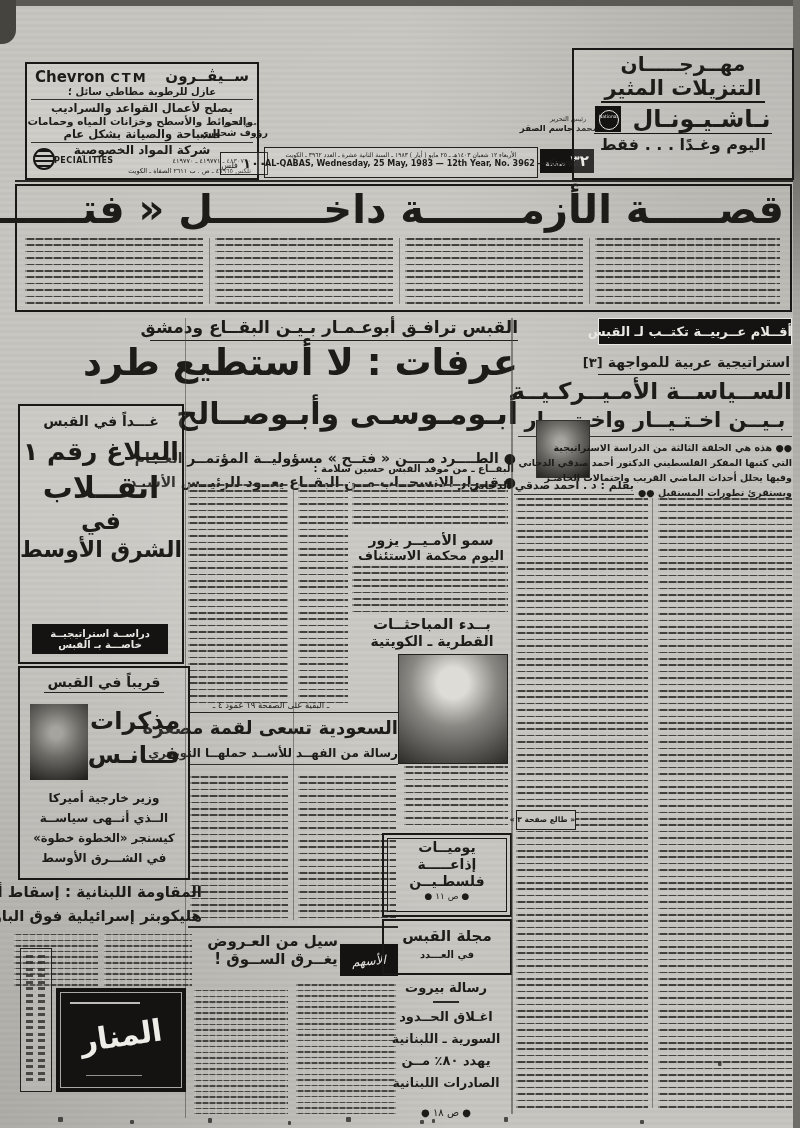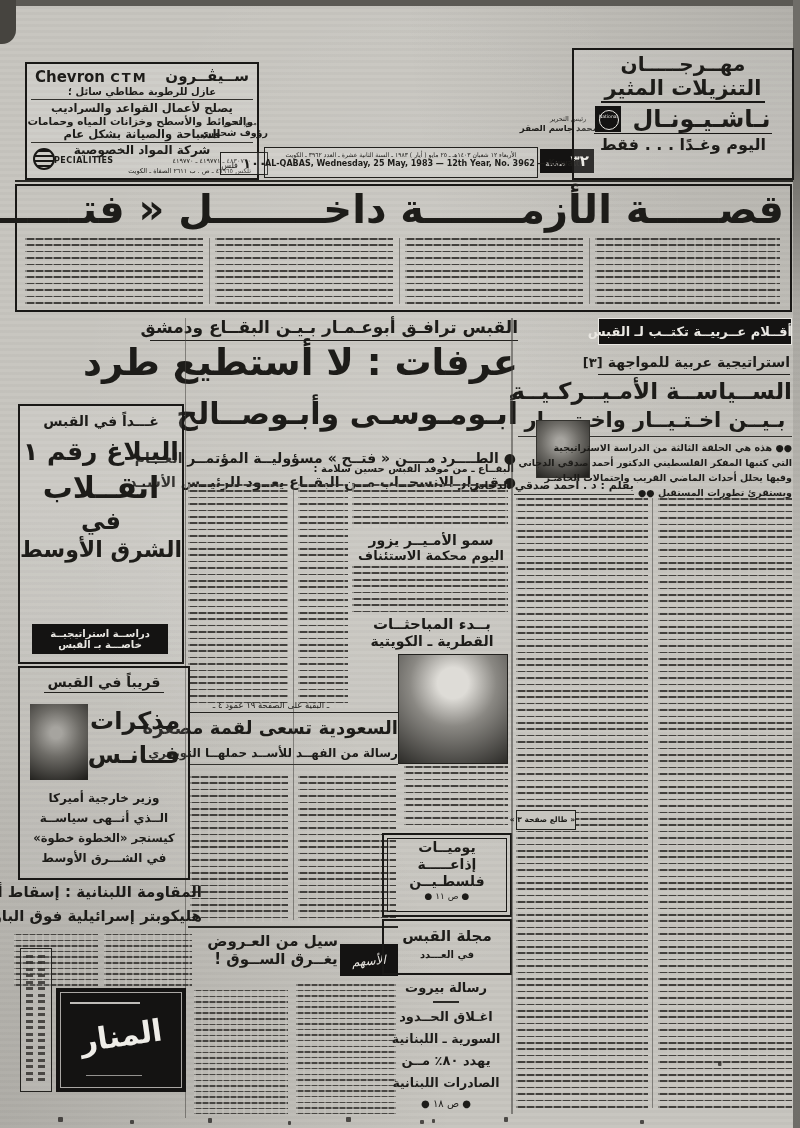--- a/index.html
+++ b/index.html
@@ -182,21 +182,21 @@
       <div class="bold nw" style="font-size:10px;line-height:18px;">في العـــدد</div>
     </div>
   </div>
   <div class="abs rtl c" style="left:390px;top:978px;width:112px;">
     <div class="bold nw" style="font-size:13px;line-height:20px;">رسالة بيروت</div>
     <div class="hr" style="width:26px;height:1.5px;margin:3px auto;"></div>
     <div class="bold nw" style="font-size:13px;line-height:22px;">اغـلاق الحــدود</div>
     <div class="bold nw" style="font-size:12.5px;line-height:22px;">السورية ـ اللبنانية</div>
     <div class="bold nw" style="font-size:13px;line-height:22px;">يهدد ٨٠٪ مــن</div>
     <div class="bold nw" style="font-size:12.5px;line-height:22px;">الصادرات اللبنانية</div>
-    <div class="nw" style="font-size:10px;line-height:20px;">● ص ١٨ ●</div>
+    <div class="nw" style="font-size:10px;line-height:20px;margin-top:9px;">● ص ١٨ ●</div>
   </div>
 
   <div class="abs vr" style="left:185px;top:318px;height:800px;"></div>
 
   <div class="abs bx" style="left:18px;top:404px;width:162px;height:256px;background:rgba(255,255,255,.10);">
     <div class="rtl c bold nw" style="font-size:14px;margin-top:7px;">غـــداً في القبس</div>
     <div class="rtl c nw" style="font-size:25px;font-weight:900;margin-top:8px;">البـلاغ رقم ١</div>
     <div class="rtl c nw" style="font-size:30px;font-weight:900;margin-top:4px;">انقــلاب</div>
     <div class="rtl c nw" style="font-size:24px;font-weight:900;margin-top:2px;">في</div>
     <div class="rtl c nw" style="font-size:22px;font-weight:900;margin-top:2px;">الشرق الأوسط</div>

